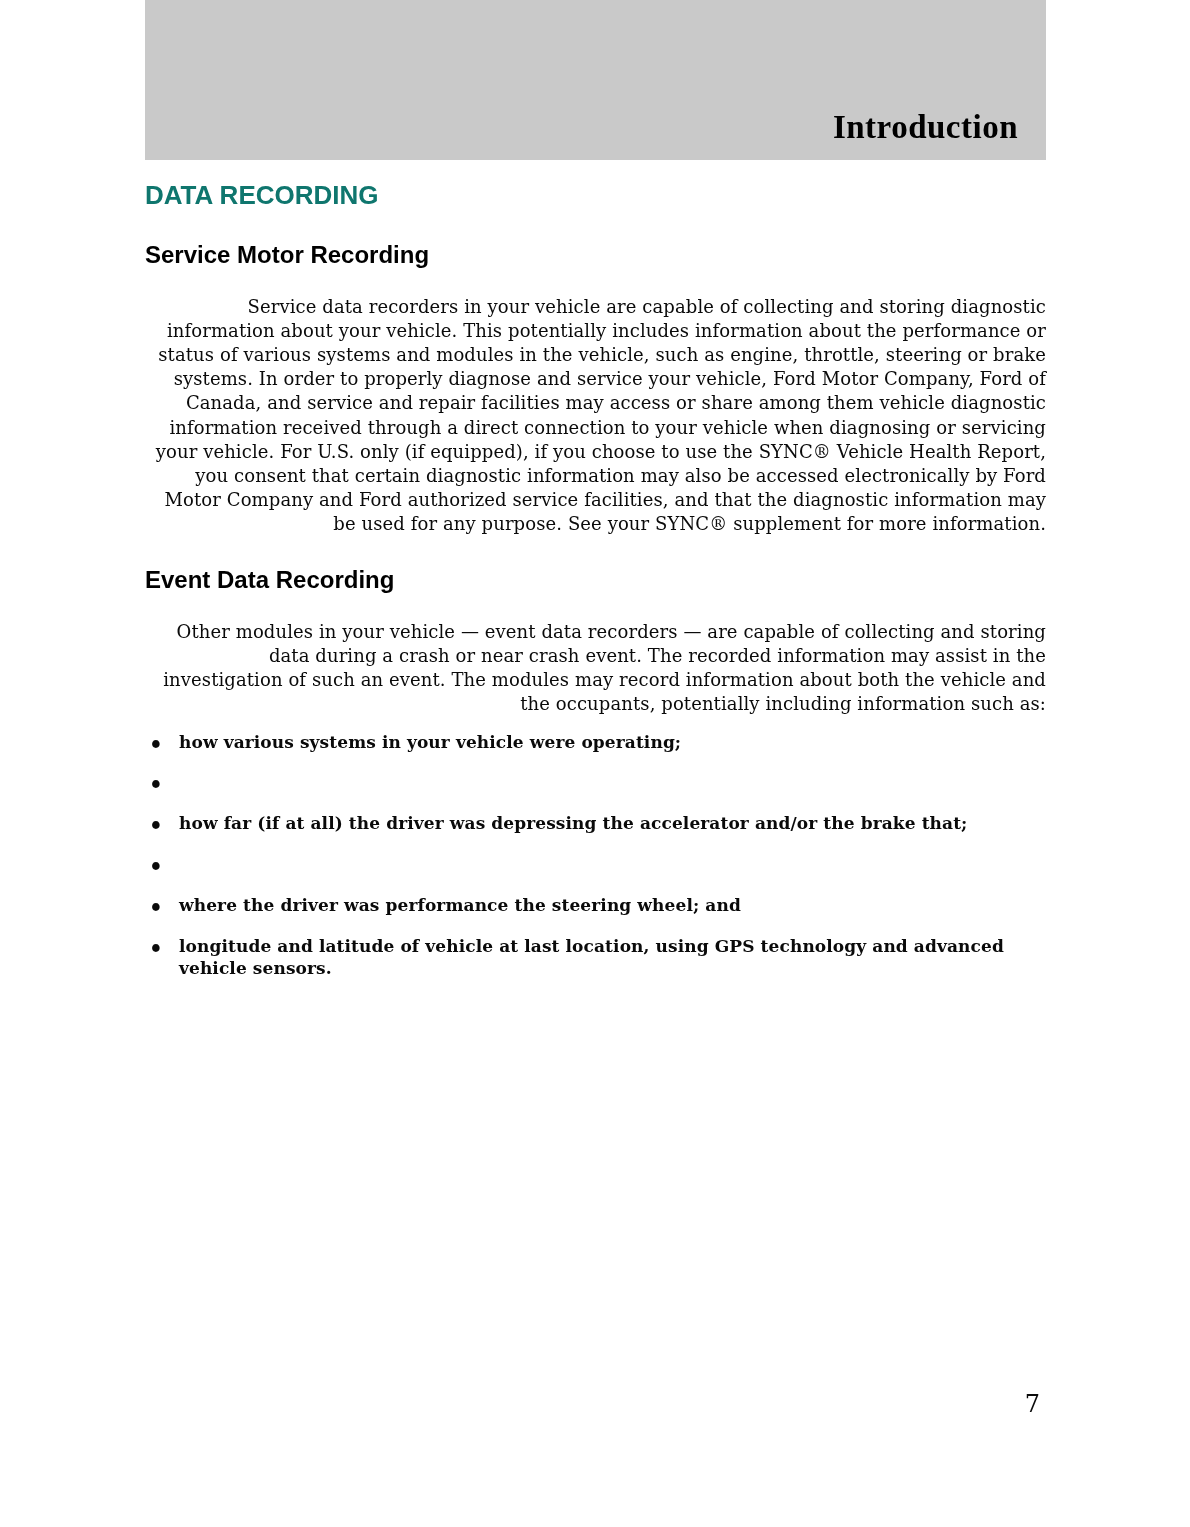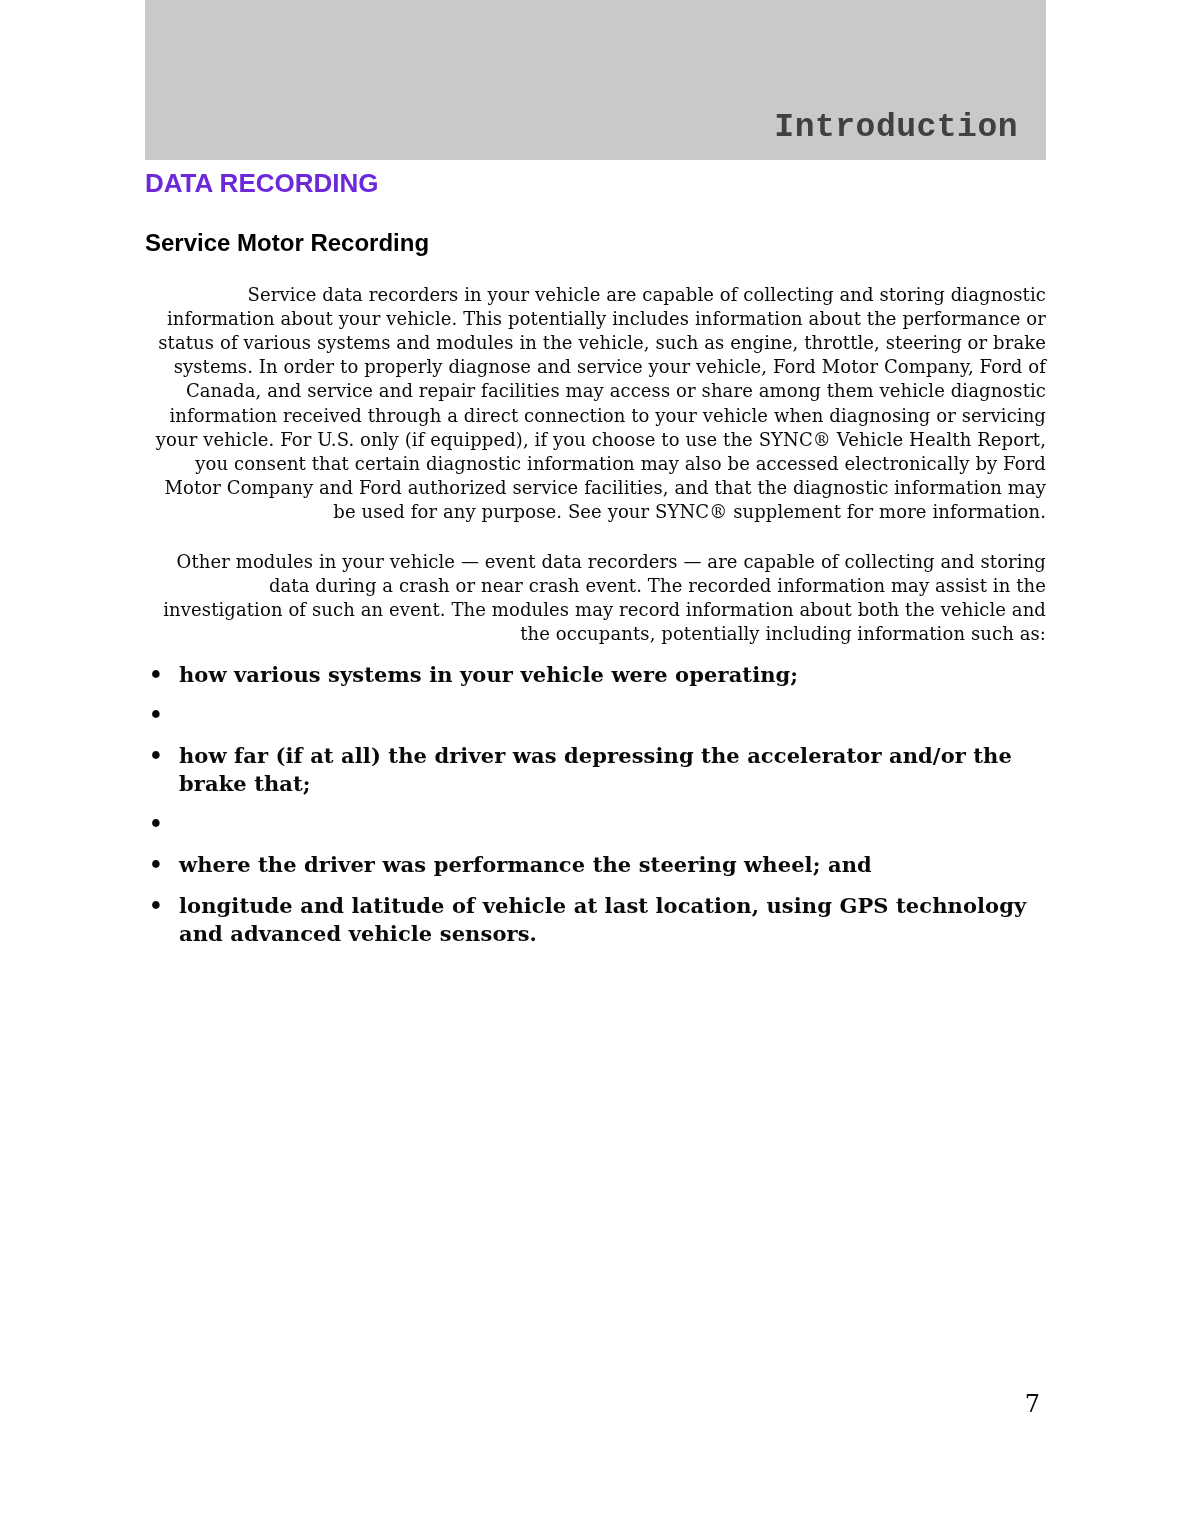--- a/index.html
+++ b/index.html
@@ -25,32 +25,32 @@
   .header-band {
     width: 100%;
     height: 160px;
     background: #c9c9c9;
     display: flex;
     align-items: flex-end;
     justify-content: flex-end;
     padding: 0 28px 14px 0;
   }
   .header-title {
-    font-family: Liberation Mono, monospace;
+    font-family: Liberation Serif, serif;
     font-weight: bold;
     font-size: 33px;
-    color: #404040;
+    color: #000000;
     letter-spacing: 0.5px;
   }
   .section-title {
     font-family: "Liberation Sans", sans-serif;
     font-weight: bold;
     font-size: 26px;
-    margin-top: 8px;
-    color: #6d28d9;
+    margin-top: 20px;
+    color: #0f766e;
   }
   .sub-heading {
     font-family: "Liberation Sans", sans-serif;
     font-weight: bold;
     font-size: 24px;
     margin-top: 30px;
     color: #000000;
   }
   .body-text {
     font-size: 18px;
@@ -73,21 +73,21 @@
   .bullet-marker {
     font-weight: bold;
     font-size: 21.5px;
     line-height: 1.34;
     width: 34px;
     flex: 0 0 34px;
     padding-left: 4px;
   }
   .bullet-text {
     font-weight: bold;
-    font-size: 21px;
+    font-size: 17px;
     line-height: 1.34;
     letter-spacing: 0.1px;
   }
   .page-number {
     position: absolute;
     right: 150px;
     top: 1390px;
     font-size: 24px;
     font-family: "DejaVu Serif", serif;
     color: #0a0a0a;
@@ -102,20 +102,21 @@
     <div class="header-band">
       <span class="header-title">Introduction</span>
     </div>
 
     <h1 class="section-title">DATA RECORDING</h1>
 
     <h2 class="sub-heading">Service Motor Recording</h2>
 
     <p class="body-text">Service data recorders in your vehicle are capable of collecting and storing diagnostic information about your vehicle. This potentially includes information about the performance or status of various systems and modules in the vehicle, such as engine, throttle, steering or brake systems. In order to properly diagnose and service your vehicle, Ford Motor Company, Ford of Canada, and service and repair facilities may access or share among them vehicle diagnostic information received through a direct connection to your vehicle when diagnosing or servicing your vehicle. For U.S. only (if equipped), if you choose to use the SYNC® Vehicle Health Report, you consent that certain diagnostic information may also be accessed electronically by Ford Motor Company and Ford authorized service facilities, and that the diagnostic information may be used for any purpose. See your SYNC® supplement for more information.</p>
 
+    <h2 class="sub-heading">Event Data Recording</h2>
 
     <p class="body-text bold">Other modules in your vehicle — event data recorders — are capable of collecting and storing data during a crash or near crash event. The recorded information may assist in the investigation of such an event. The modules may record information about both the vehicle and the occupants, potentially including information such as:</p>
 
     <div class="bullet-list">
 
       <div class="bullet-item">
         <span class="bullet-marker">•</span>
         <span class="bullet-text">how various systems in your vehicle were operating;</span>
       </div>
 

